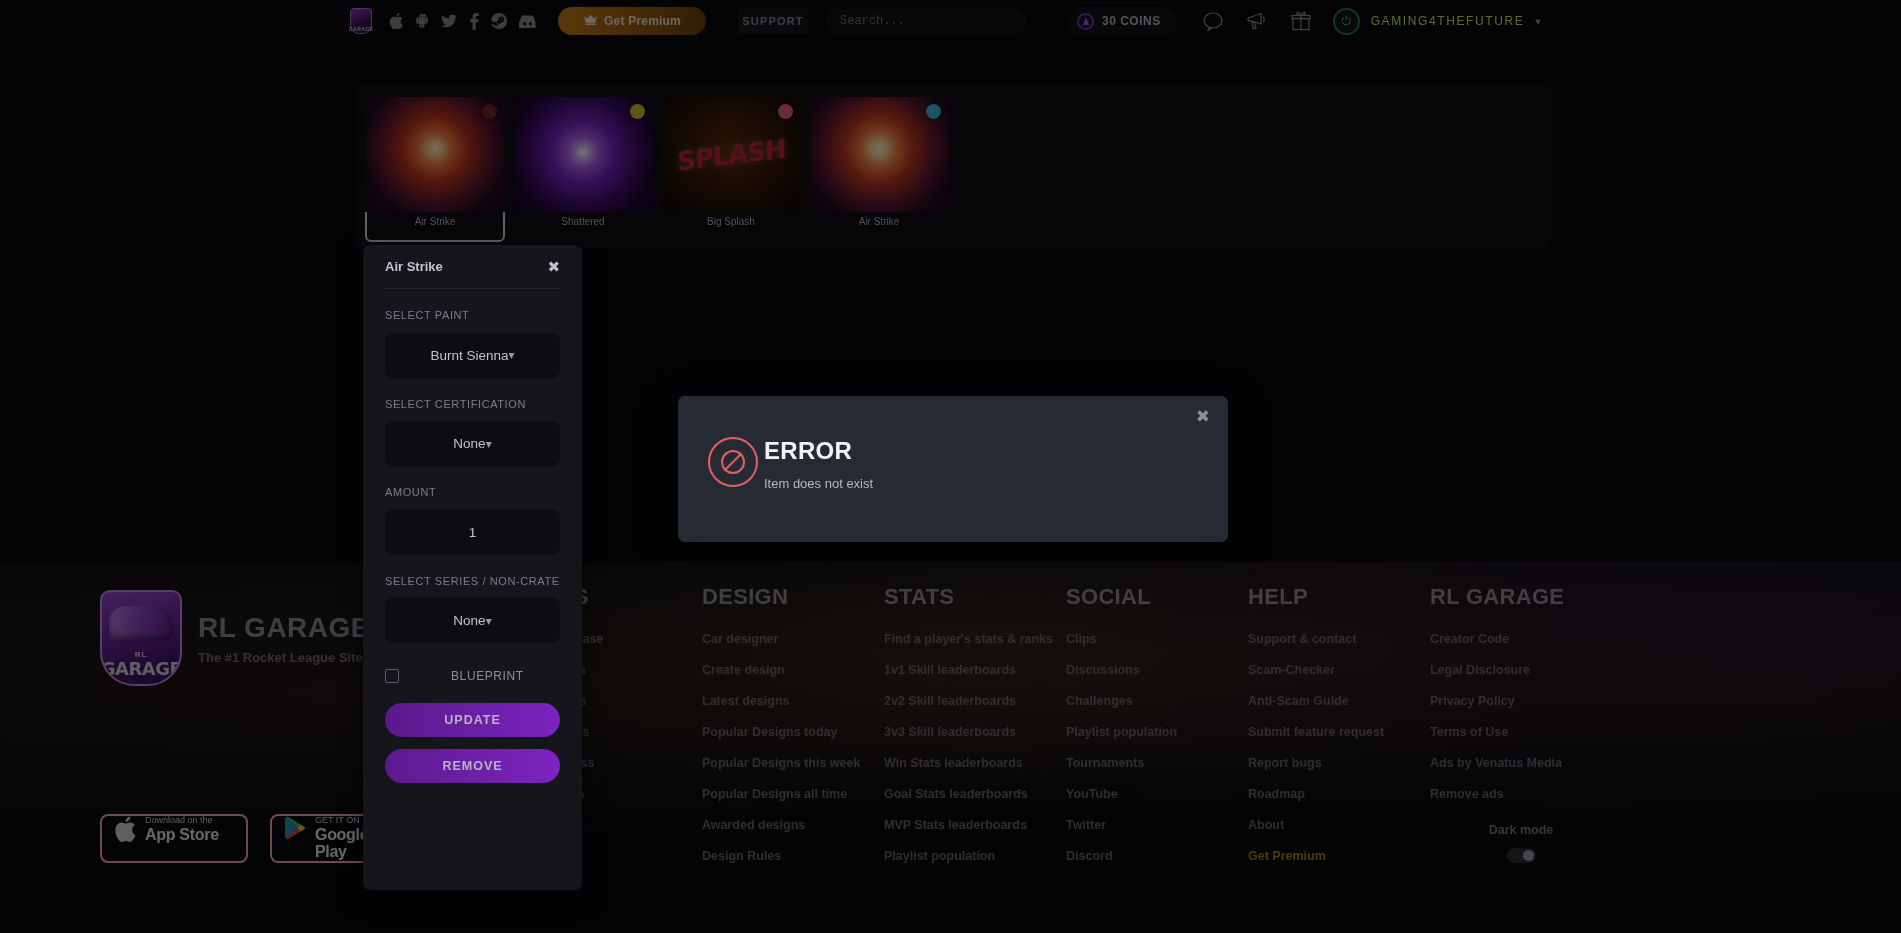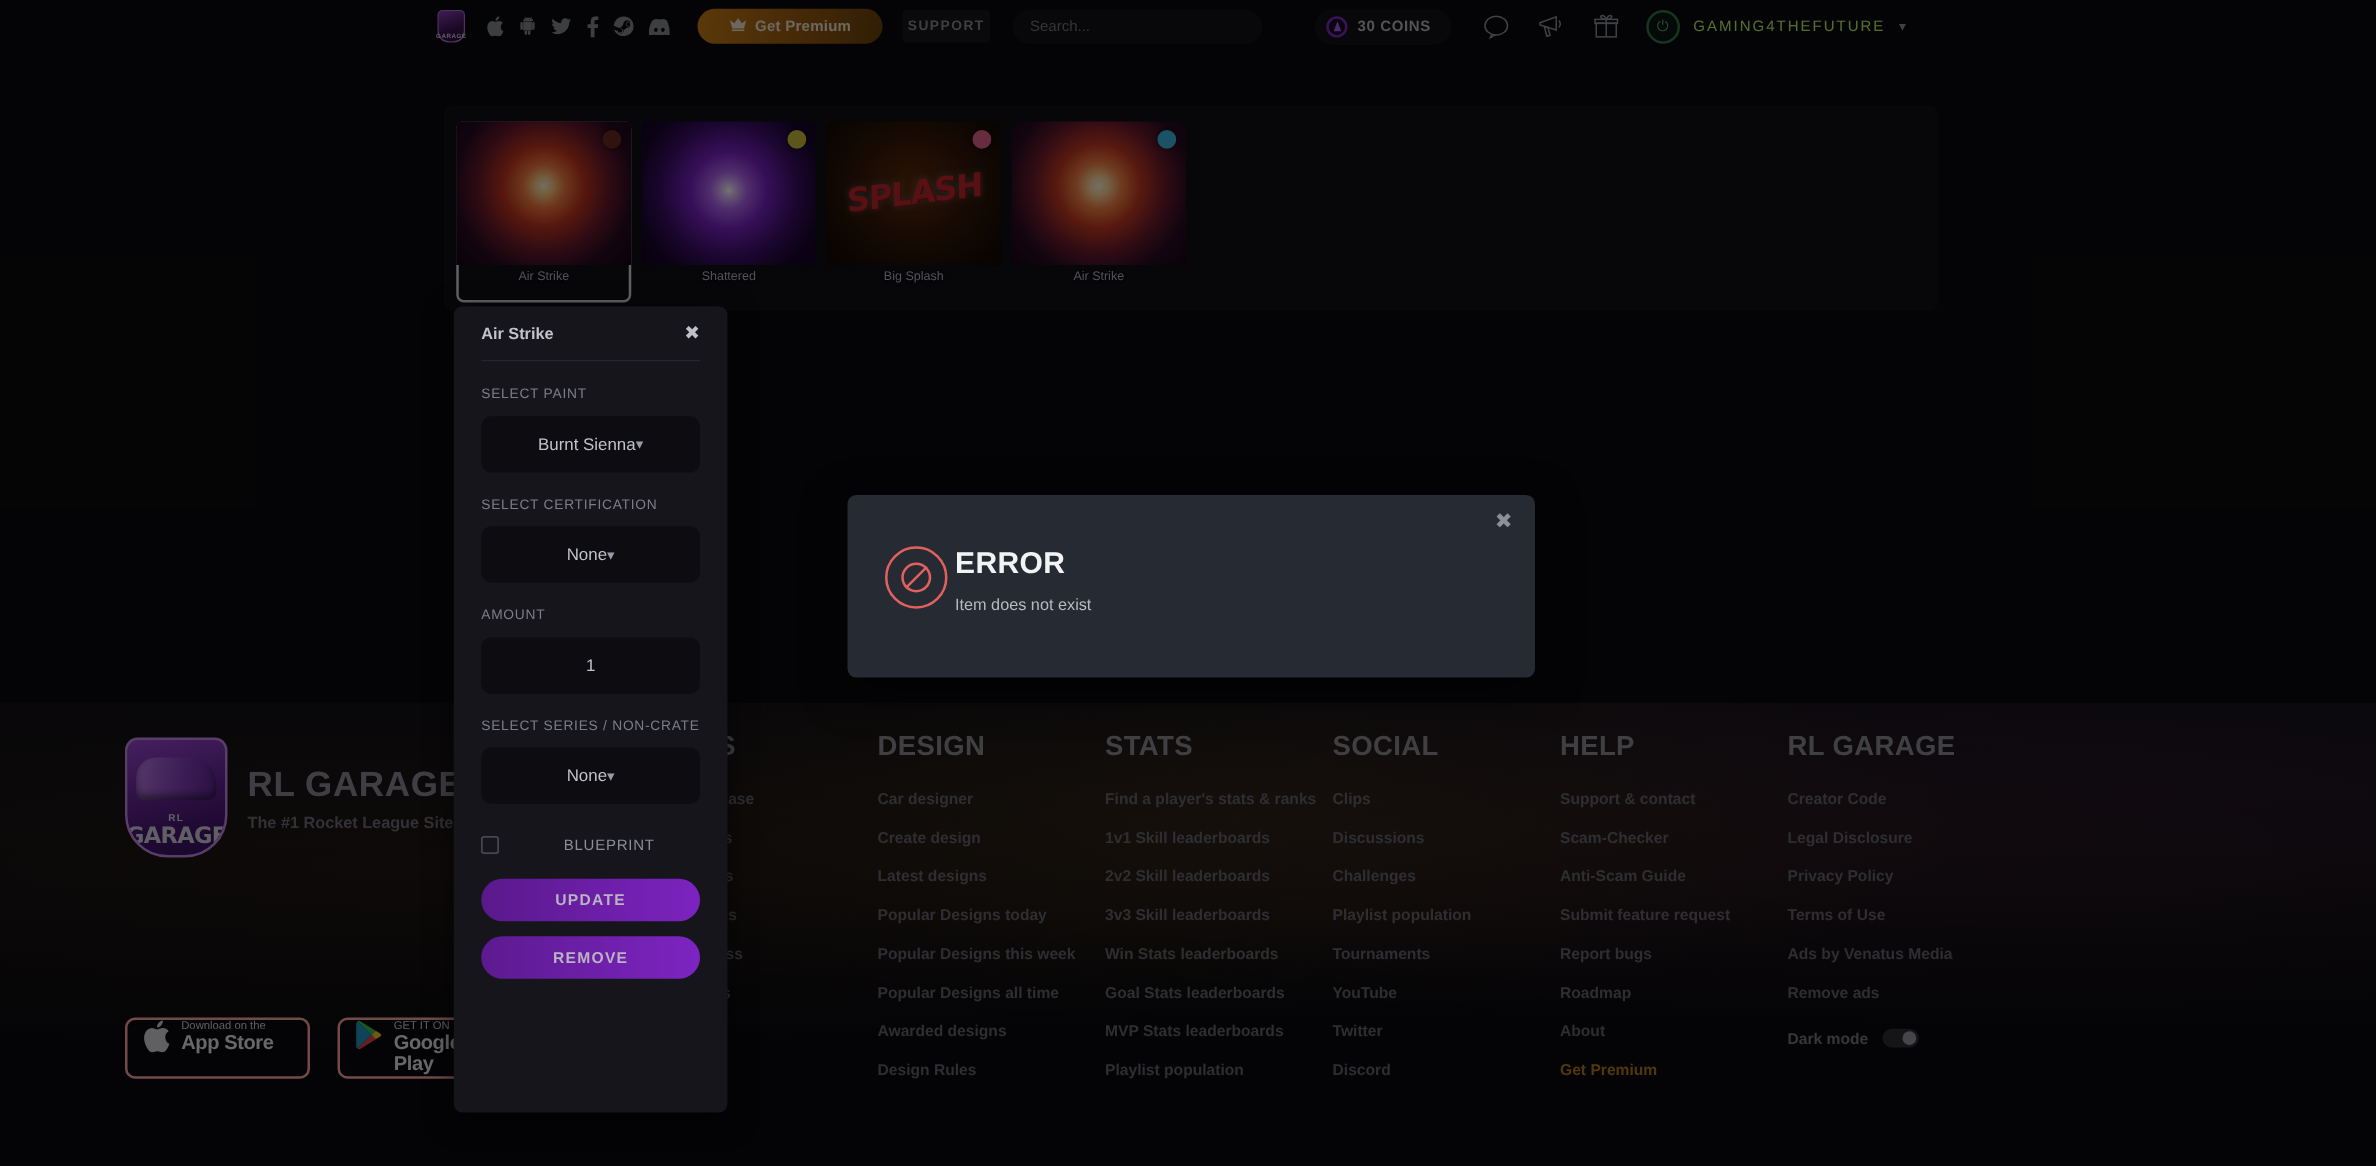--- a/index.html
+++ b/index.html
@@ -48,35 +48,35 @@
     margin-left: 22px;
     width: 148px; height: 28px;
     border-radius: 14px;
     background: linear-gradient(95deg,#c87d16 0%, #9a5d11 55%, #6d420c 100%);
     color: #f0e6d6; font-size: 12px; font-weight: bold;
     display: flex; align-items: center; justify-content: center; gap: 6px;
     border: none; cursor: pointer;
     letter-spacing: .2px;
   }
   .btn-support {
-    margin-left: 16px; width: 70px; height: 26px;
+    margin-left: 32px; width: 70px; height: 26px;
     background: #17171d; color: #8a8c93;
     font-size: 11px; font-weight: bold; letter-spacing: 1.2px;
     display: flex; align-items: center; justify-content: center;
     border-radius: 3px; cursor: pointer;
   }
   .search-box {
     margin-left: 18px; width: 200px; height: 27px;
     background: #121217; border-radius: 14px;
     display: flex; align-items: center; padding: 0 14px;
   }
   .search-box input {
     background: transparent; border: none; outline: none;
     color: #7c7e85; font-size: 12px; width: 100%;
-    font-family: Liberation Sans, sans-serif;
+    font-family: Liberation Mono, monospace;
   }
   .coins-pill {
     margin-left: 42px; height: 29px; padding: 0 16px 0 9px;
     background: #121217; border-radius: 15px;
     display: flex; align-items: center; gap: 8px; cursor: pointer;
   }
   .coin-glyph {
     width: 17px; height: 17px; border-radius: 50%;
     background: radial-gradient(circle at 50% 50%, #2a0f3f 0%, #13091c 70%);
     border: 2px solid #7c2ec1;
@@ -233,21 +233,21 @@
   .fcol.w-stats { width: 182px; }
   .fcol-title {
     font-size: 22px; font-weight: bold; color: #8e8e96;
     letter-spacing: .3px; margin-bottom: 22px;
   }
   .fcol-link {
     font-size: 12.5px; font-weight: bold; color: #67676f;
     margin-bottom: 17px; cursor: pointer; white-space: nowrap;
   }
   .fcol-link.premium { color: #b57a18; }
-  .darkmode-row { display: flex; align-items: center; gap: 11px; margin-top: 22px; }
+  .darkmode-row { display: flex; align-items: center; gap: 11px; margin-top: 22px; flex-direction: column; }
   .darkmode-lbl { font-size: 12.5px; font-weight: bold; color: #7b7b84; }
   .toggle {
     width: 29px; height: 15px; border-radius: 8px; background: #2f2f37;
     position: relative; cursor: pointer;
   }
   .toggle .knob {
     position: absolute; right: 2px; top: 2px;
     width: 11px; height: 11px; border-radius: 50%; background: #9a9aa4;
   }
 

